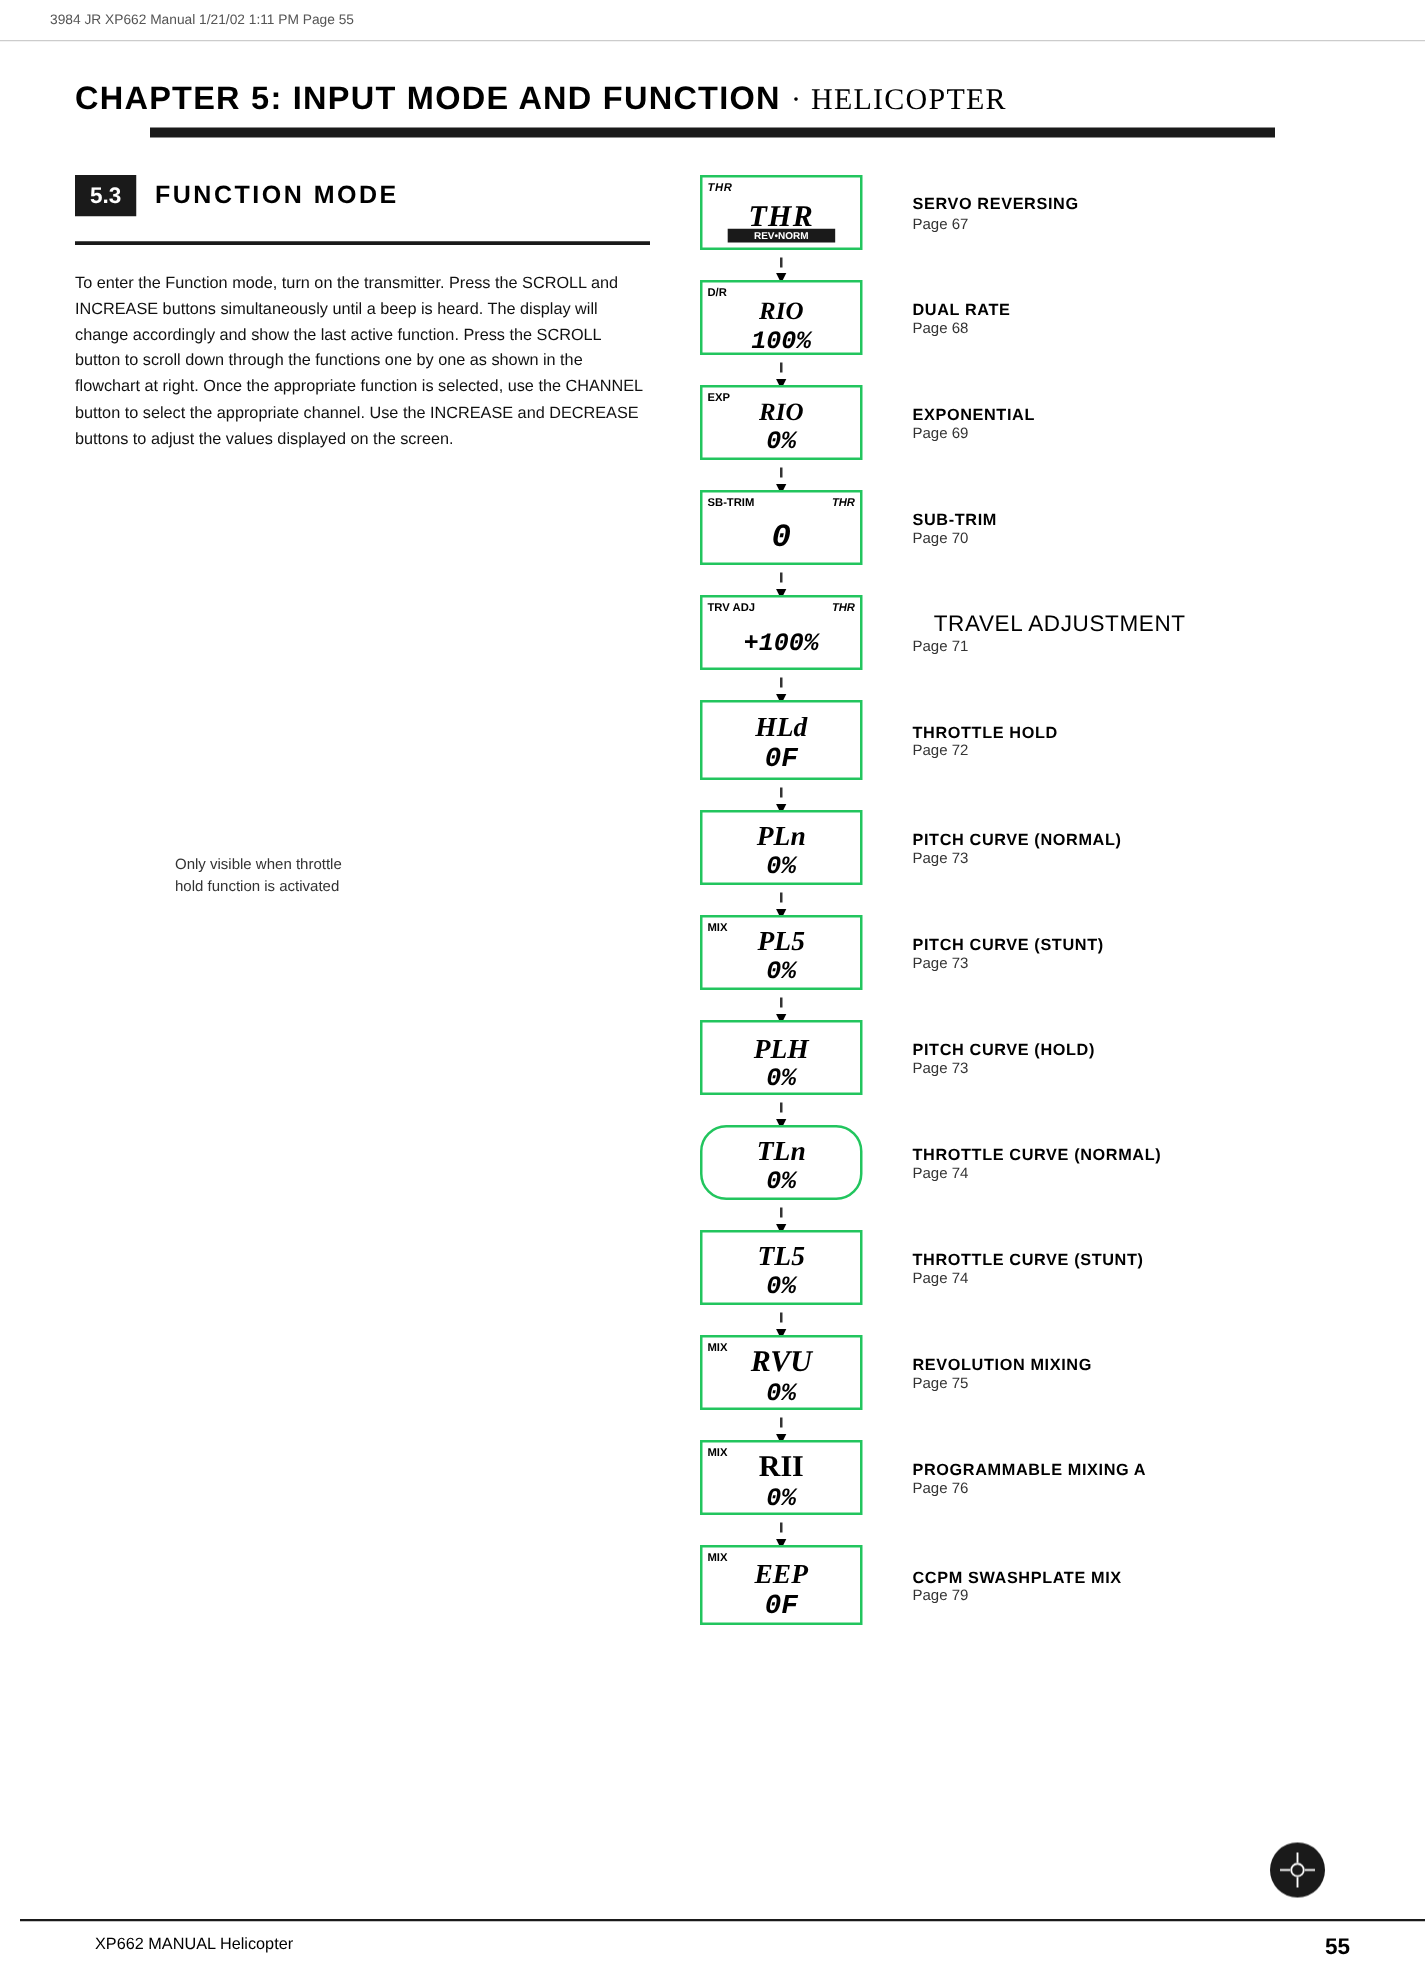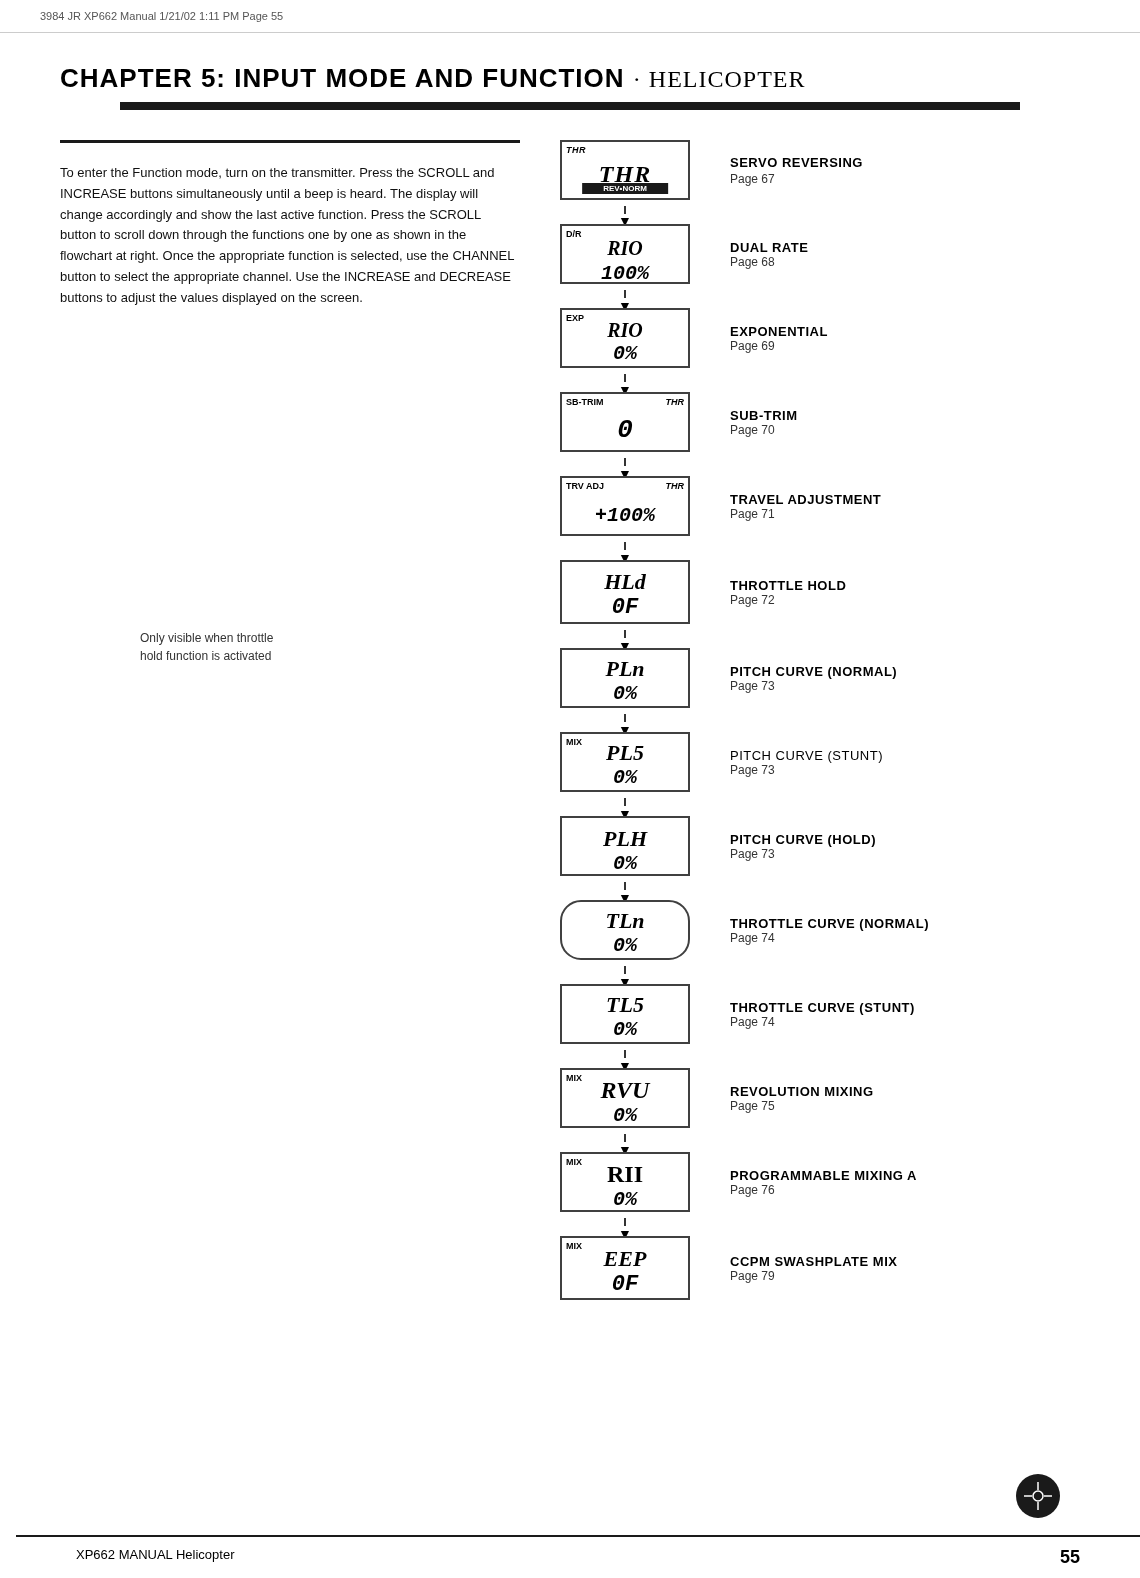--- a/index.html
+++ b/index.html
@@ -105,21 +105,21 @@
     }
 
     .flow-row {
       display: flex;
       align-items: center;
       margin-bottom: 6px;
       width: 100%;
     }
 
     .display-box {
-      border: 2px solid #404040;
+      border: 2px solid #22c55e;
       width: 130px;
       min-height: 56px;
       padding: 4px 6px;
       position: relative;
       background: white;
       display: flex;
       flex-direction: column;
       justify-content: center;
     }
 
@@ -160,20 +160,24 @@
 <div class="chapter-title">
   <h1>
     <span style="font-family: Arial Black, Arial, sans-serif; font-weight:900; text-transform:uppercase; letter-spacing:1px; font-size:26px;">CHAPTER 5: INPUT MODE AND FUNCTION </span><span class="serif" style="font-family: Georgia, serif; font-weight:400; font-size:24px;">· Helicopter</span>
   </h1>
   <div class="chapter-bar"></div>
 </div>
 
 <div class="main-content">
 
   <div class="left-panel">
+    <div class="section-header">
+      <div class="section-number">5.3</div>
+      <div class="section-title">FUNCTION MODE</div>
+    </div>
     <div class="section-divider"></div>
     <p class="body-text">To enter the Function mode, turn on the transmitter. Press the SCROLL and INCREASE buttons simultaneously until a beep is heard. The display will change accordingly and show the last active function. Press the SCROLL button to scroll down through the functions one by one as shown in the flowchart at right. Once the appropriate function is selected, use the CHANNEL button to select the appropriate channel. Use the INCREASE and DECREASE buttons to adjust the values displayed on the screen.</p>
 
     <div style="margin-top: 320px; margin-left: 80px; font-size: 12px; line-height: 1.5; color: #333; width: 180px;">
       <div>Only visible when throttle</div>
       <div>hold function is activated</div>
     </div>
   </div>
 
   <div class="right-panel">
@@ -257,21 +261,21 @@
           <span style="font-size:14px;">▼</span>
         </div>
 
       <div class="flow-row">
         <div class="display-box" style="height:60px; width:130px; position:relative;">
           <span style="font-size:9px; font-weight:bold; position:absolute; top:3px; left:4px;">TRV ADJ</span>
           <span style="font-size:9px; font-weight:bold; position:absolute; top:3px; right:4px; font-style:italic;">THR</span>
           <div style="text-align:center; font-size:20px; font-style:italic; font-weight:bold; font-family:'Courier New',monospace; margin-top:18px;">+100%</div>
         </div>
         <div class="flow-label">
-          <span class="func-name" style="font-size:13px; font-weight:bold; margin-left:20px;">TRAVEL ADJUSTMENT</span>
+          <span class="func-name" style="font-size:18px; font-weight:normal; margin-left:37px;">TRAVEL ADJUSTMENT</span>
           <span class="page-ref" style="font-size:12px; margin-left:20px;">Page 71</span>
         </div>
       </div>
 
       <div style="width:130px; display:flex; justify-content:center; height:8px;">
           <div style="width:2px; background:#333; height:100%;"></div>
         </div>
       <div style="width:130px; display:flex; justify-content:center; height:10px;">
           <span style="font-size:14px;">▼</span>
         </div>
@@ -312,21 +316,21 @@
           <span style="font-size:14px;">▼</span>
         </div>
 
       <div class="flow-row">
         <div class="display-box" style="height:60px; width:130px; position:relative;">
           <span style="font-size:9px; font-weight:bold; position:absolute; top:3px; left:4px;">MIX</span>
           <div style="text-align:center; font-size:22px; font-style:italic; font-weight:bold; font-family:Georgia,serif; margin-top:4px;">PL5</div>
           <div style="text-align:center; font-size:20px; font-style:italic; font-weight:bold; font-family:'Courier New',monospace;">0%</div>
         </div>
         <div class="flow-label">
-          <span class="func-name" style="font-size:13px; font-weight:normal; margin-left:20px;">PITCH CURVE (STUNT)</span>
+          <span class="func-name" style="font-size:13px; font-weight:bold; margin-left:20px;">PITCH CURVE (STUNT)</span>
           <span class="page-ref" style="font-size:12px; margin-left:20px;">Page 73</span>
         </div>
       </div>
 
       <div style="width:130px; display:flex; justify-content:center; height:8px;">
           <div style="width:2px; background:#333; height:100%;"></div>
         </div>
       <div style="width:130px; display:flex; justify-content:center; height:10px;">
           <span style="font-size:14px;">▼</span>
         </div>

